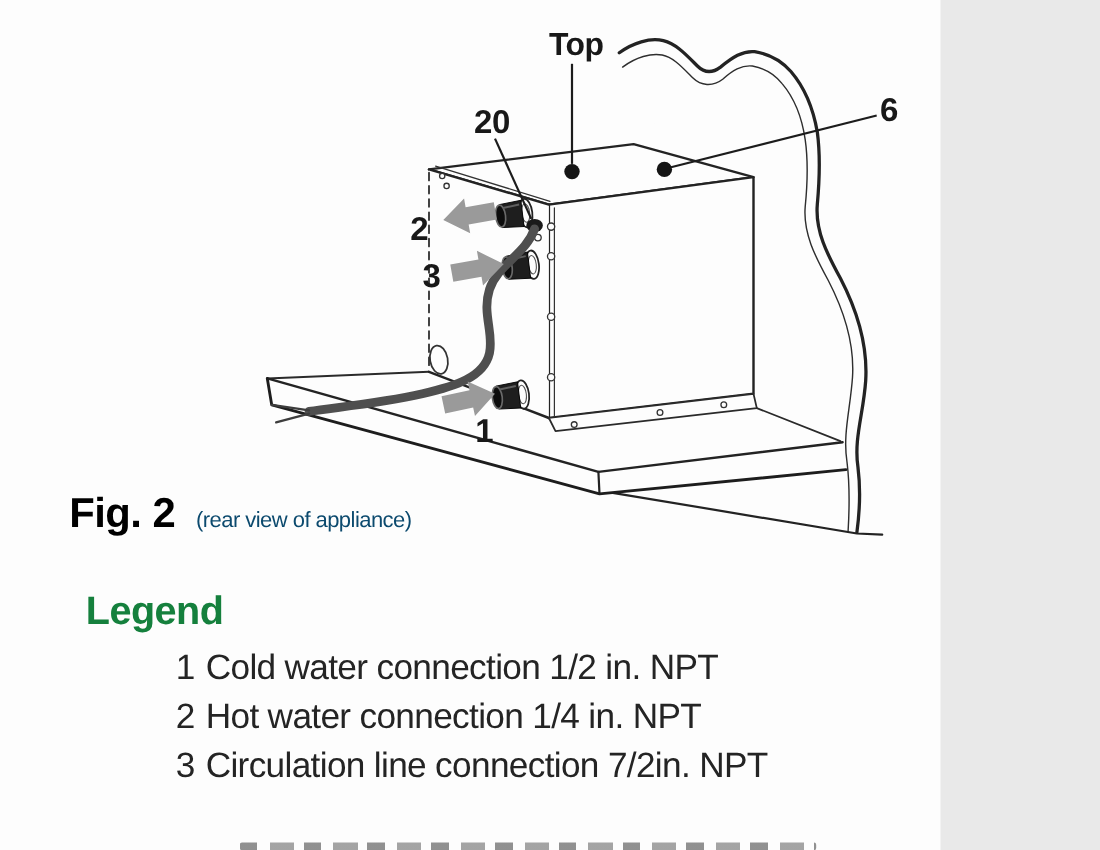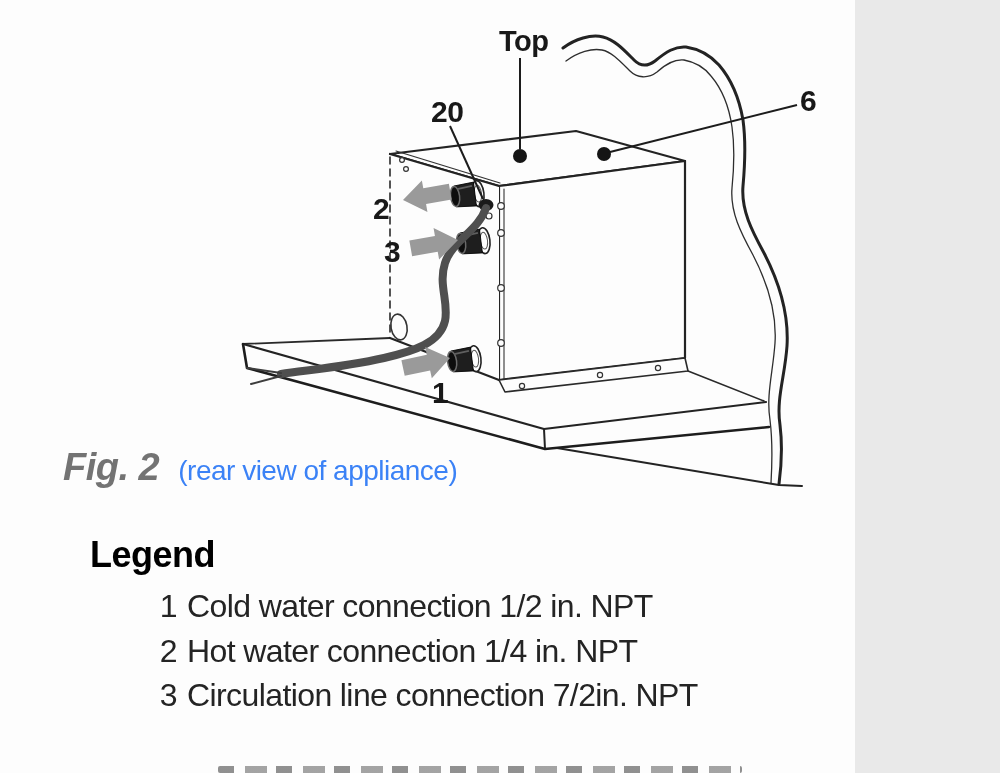--- a/index.html
+++ b/index.html
@@ -19,25 +19,25 @@
     letter-spacing:-0.5px;
     color:#181818;
     line-height:1;
     white-space:nowrap;
   }
   .caption{
     position:absolute;left:63px;top:446px;
     display:flex;align-items:baseline;
     white-space:nowrap;
   }
-  .caption .fig{font-weight:bold;font-size:38px;letter-spacing:-0.5px;color:#737373;font-style:italic;}
-  .caption .desc{font-size:28px;letter-spacing:-0.5px;color:#3b82f6;margin-left:19px;}
+  .caption .fig{font-weight:bold;font-size:38px;letter-spacing:-0.5px;color:#000000;}
+  .caption .desc{font-size:20px;letter-spacing:-0.5px;color:#0c4a6e;margin-left:19px;}
   .legend-title{
     position:absolute;left:78px;top:534px;
-    font-weight:bold;font-size:36px;letter-spacing:-0.5px;color:#000000;margin-left:12px;
+    font-weight:bold;font-size:36px;letter-spacing:-0.5px;color:#15803d;
   }
   .legend-rows{
     position:absolute;left:146px;top:584px;
     font-size:32px;letter-spacing:-0.6px;color:#242424;
   }
   .legend-row{display:flex;line-height:44.5px;white-space:nowrap;}
   .legend-row .num{display:inline-block;width:31px;text-align:right;}
   .legend-row .txt{margin-left:10px;}
   .legend-row .txt sup{font-size:0.55em;vertical-align:super;line-height:0;}
   .cropped-strip{

